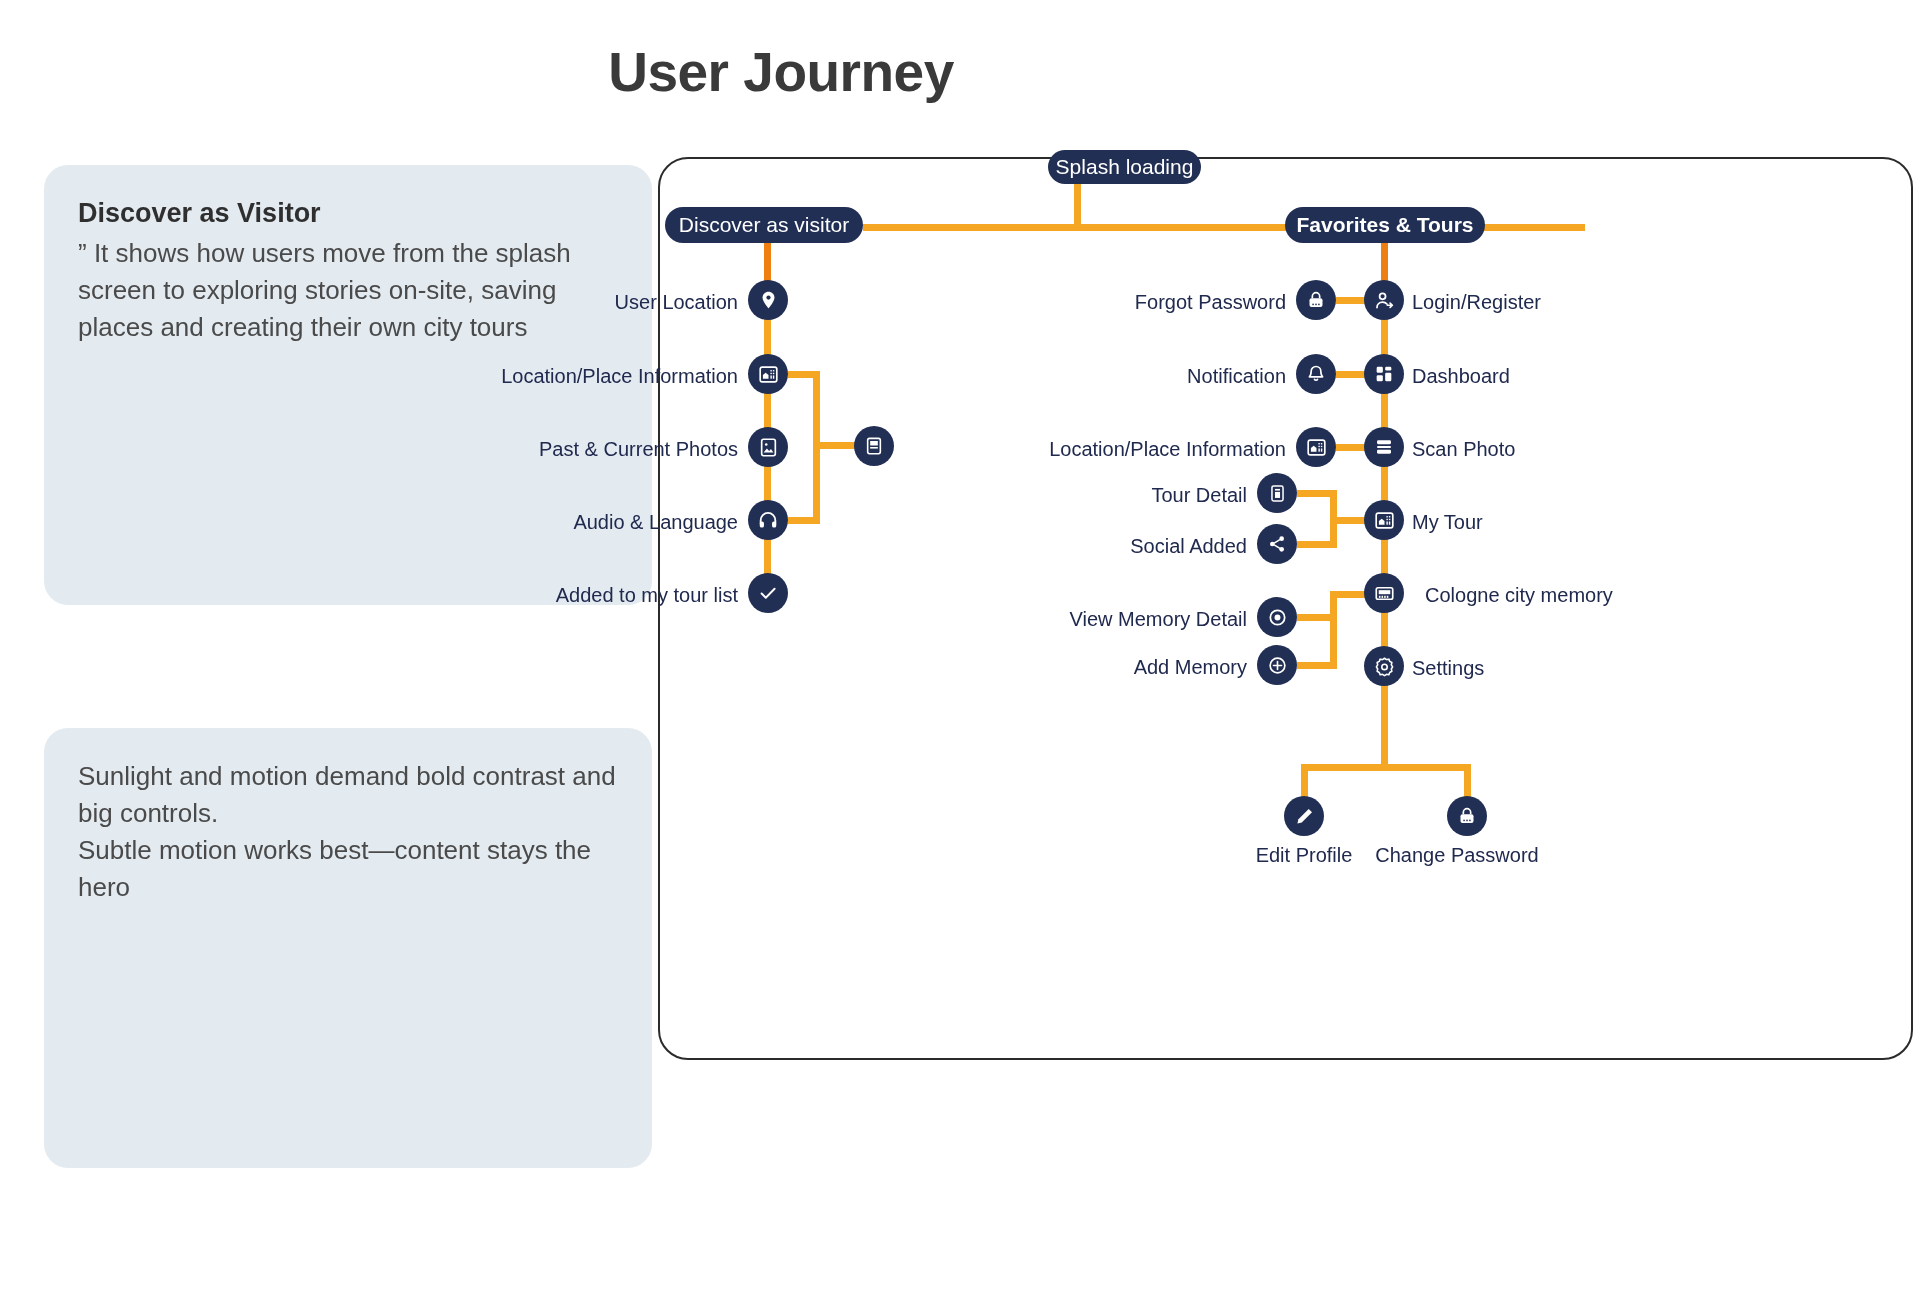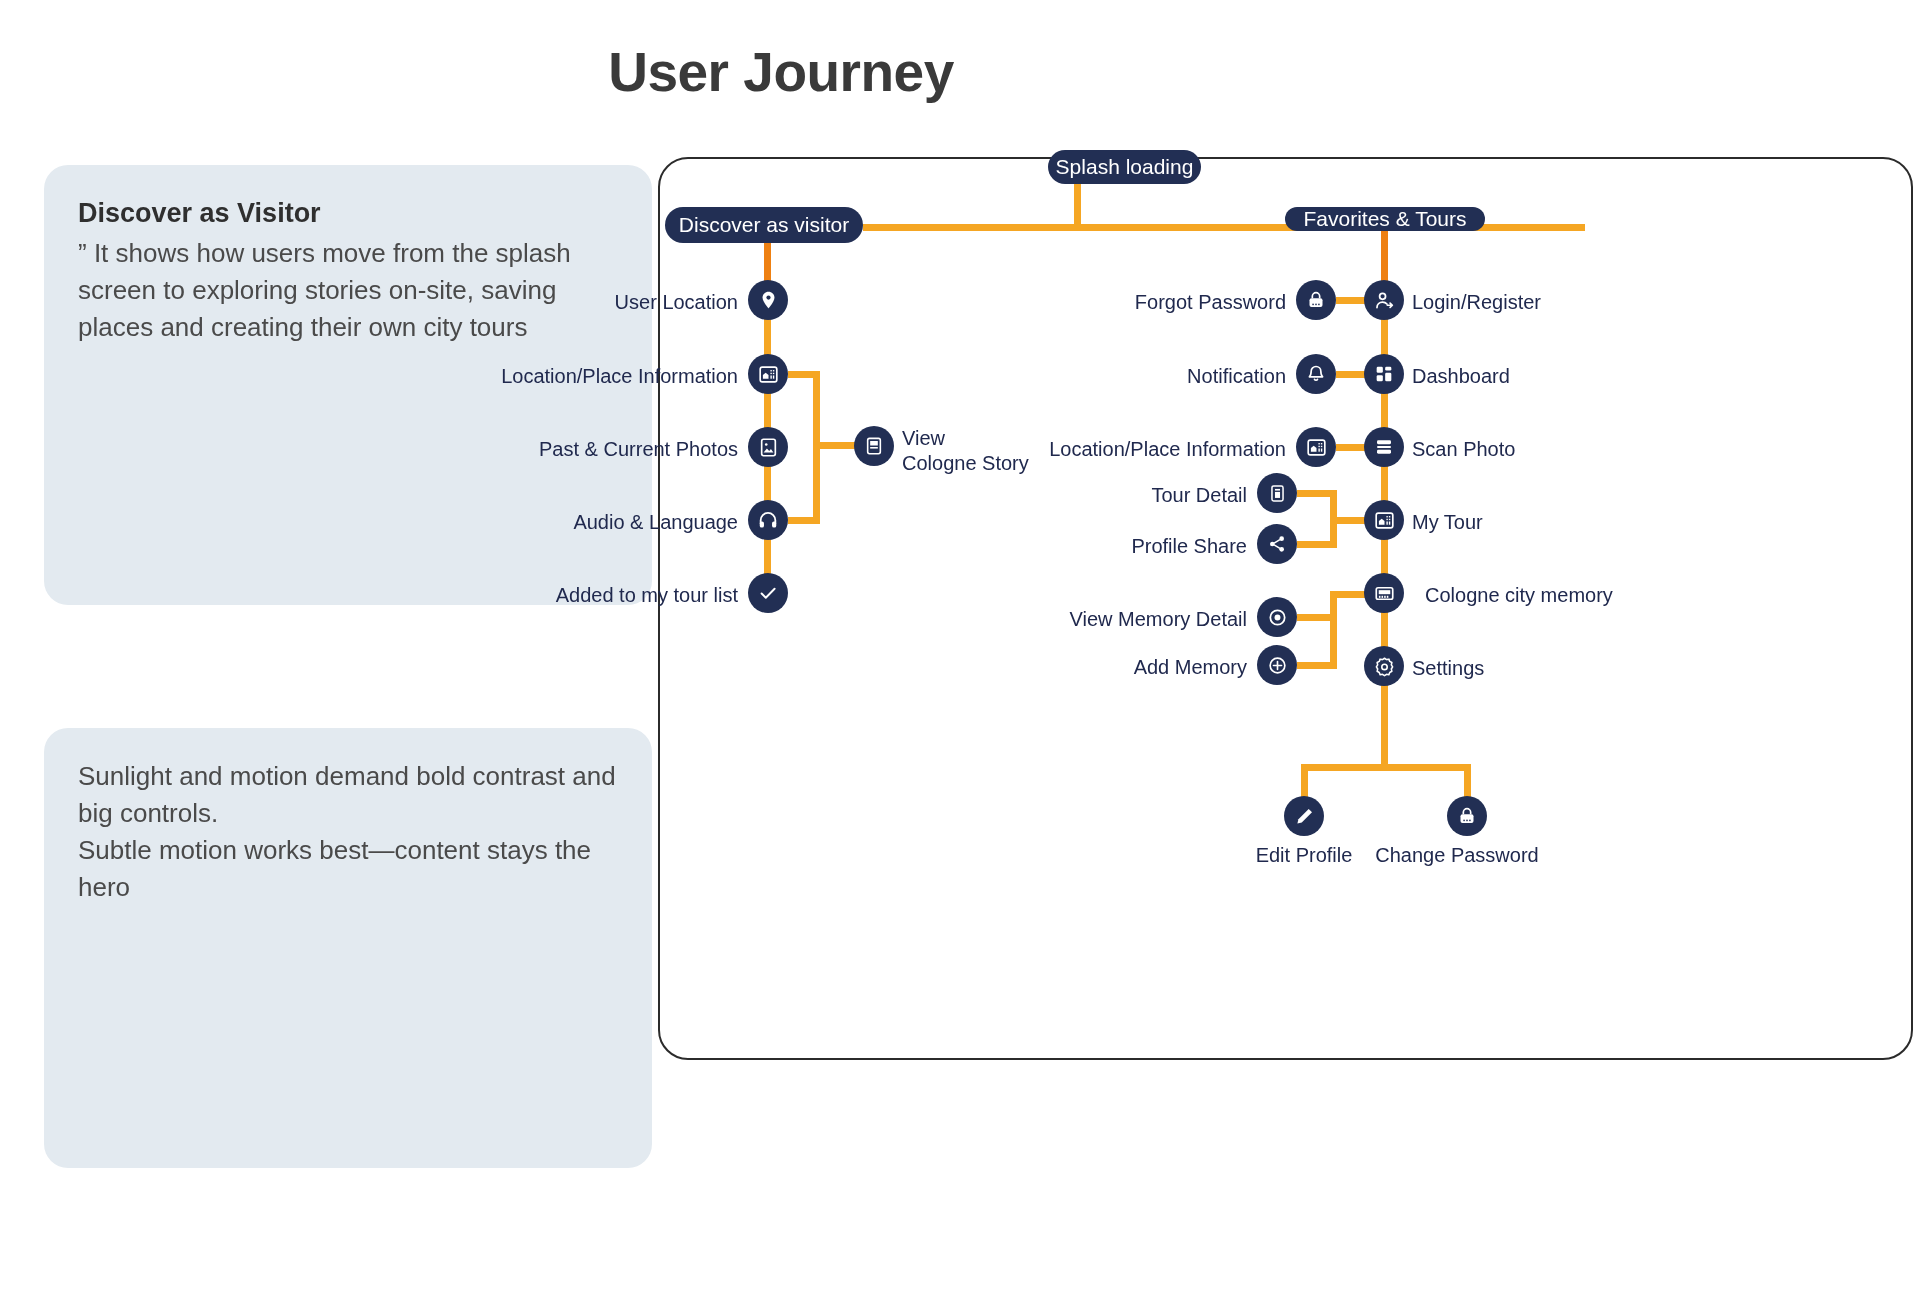--- a/index.html
+++ b/index.html
@@ -149,21 +149,21 @@
       <div class="ln" style="left:641px;top:605px;width:170px;height:7px;"></div>
       <div class="ln" style="left:641px;top:605px;width:7px;height:52px;"></div>
       <div class="ln" style="left:804px;top:605px;width:7px;height:52px;"></div>
 
       <div class="pill" style="left:340px;top:-9px;width:153px;height:34px;margin-left:48px;">
         <span>Splash loading</span>
       </div>
       <div class="pill" style="left:5px;top:48px;width:198px;height:36px;">
         <span>Discover as visitor</span>
       </div>
-      <div class="pill" style="left:625px;top:48px;width:200px;height:24px;">
+      <div class="pill" style="left:625px;top:48px;width:200px;height:36px;font-weight:bold;">
         <span>Favorites &amp;  Tours</span>
       </div>
 
       <div class="node" style="left:88px;top:121px;">
         <svg width="21" height="21" viewBox="0 0 24 24">
           <path d="M12 2C8.3 2 5.2 5 5.2 8.7c0 5.1 6.8 12.3 6.8 12.3s6.8-7.2 6.8-12.3C18.8 5 15.7 2 12 2z" fill="#fff"></path>
           <circle cx="12" cy="8.7" r="2.4" fill="#222f54"></circle>
         </svg>
       </div>
       <div class="nlabel r" style="left:-160px;top:131px;width:238px;">User Location</div>
@@ -207,22 +207,20 @@
       </div>
       <div class="nlabel r" style="left:-210px;top:424px;width:288px;">Added to my tour list</div>
 
       <div class="node" style="left:194px;top:267px;">
         <svg width="20" height="20" viewBox="0 0 24 24">
           <rect x="4.4" y="2.8" width="15.2" height="18.4" rx="2.2" fill="none" stroke="#fff" stroke-width="1.9"></rect>
           <rect x="7.4" y="6" width="9.2" height="5.4" fill="#fff"></rect>
           <rect x="7.4" y="13.2" width="9.2" height="1.9" fill="#fff"></rect>
         </svg>
       </div>
-      <div class="nlabel l" style="left:242px;top:267px;width:220px;white-space:pre-line;"><span>View
-Cologne Story</span></div>
 
       <div class="node" style="left:704px;top:121px;">
         <svg width="21" height="21" viewBox="0 0 24 24">
           <circle cx="9.8" cy="7.2" r="3.4" fill="none" stroke="#fff" stroke-width="2"></circle>
           <path d="M3.4 20c0-3.7 2.9-6.2 6.4-6.2 2 0 3.8.8 5 2.2" fill="none" stroke="#fff" stroke-width="2" stroke-linecap="round"></path>
           <path d="M15.2 17.4h5.4M18.4 14.9l2.6 2.5-2.6 2.5" fill="none" stroke="#fff" stroke-width="1.9" stroke-linecap="round" stroke-linejoin="round"></path>
         </svg>
       </div>
       <div class="nlabel l" style="left:752px;top:131px;width:280px;">Login/Register</div>
 
@@ -302,21 +300,21 @@
       <div class="nlabel r" style="left:349px;top:324px;width:238px;">Tour Detail</div>
 
       <div class="node" style="left:597px;top:365px;">
         <svg width="20" height="20" viewBox="0 0 24 24">
           <circle cx="17.6" cy="5.6" r="2.8" fill="#fff"></circle>
           <circle cx="6.4" cy="12" r="2.8" fill="#fff"></circle>
           <circle cx="17.6" cy="18.4" r="2.8" fill="#fff"></circle>
           <path d="M9 10.6l6-3.6M9 13.4l6 3.6" stroke="#fff" stroke-width="1.9" fill="none" stroke-linecap="round"></path>
         </svg>
       </div>
-      <div class="nlabel r" style="left:349px;top:375px;width:238px;">Profile Share</div>
+      <div class="nlabel r" style="left:349px;top:375px;width:238px;">Social Added</div>
 
       <div class="node" style="left:704px;top:414px;">
         <svg width="21" height="21" viewBox="0 0 24 24">
           <rect x="2.6" y="5.4" width="18.8" height="13.2" rx="2" fill="none" stroke="#fff" stroke-width="1.9"></rect>
           <rect x="5.4" y="8.2" width="13.2" height="4.6" fill="#fff"></rect>
           <rect x="5.6" y="14.6" width="1.8" height="2.4" fill="#fff"></rect>
           <rect x="8.6" y="14.6" width="1.8" height="2.4" fill="#fff"></rect>
           <rect x="11.6" y="14.6" width="1.8" height="2.4" fill="#fff"></rect>
           <rect x="14.6" y="14.6" width="1.8" height="2.4" fill="#fff"></rect>
         </svg>

